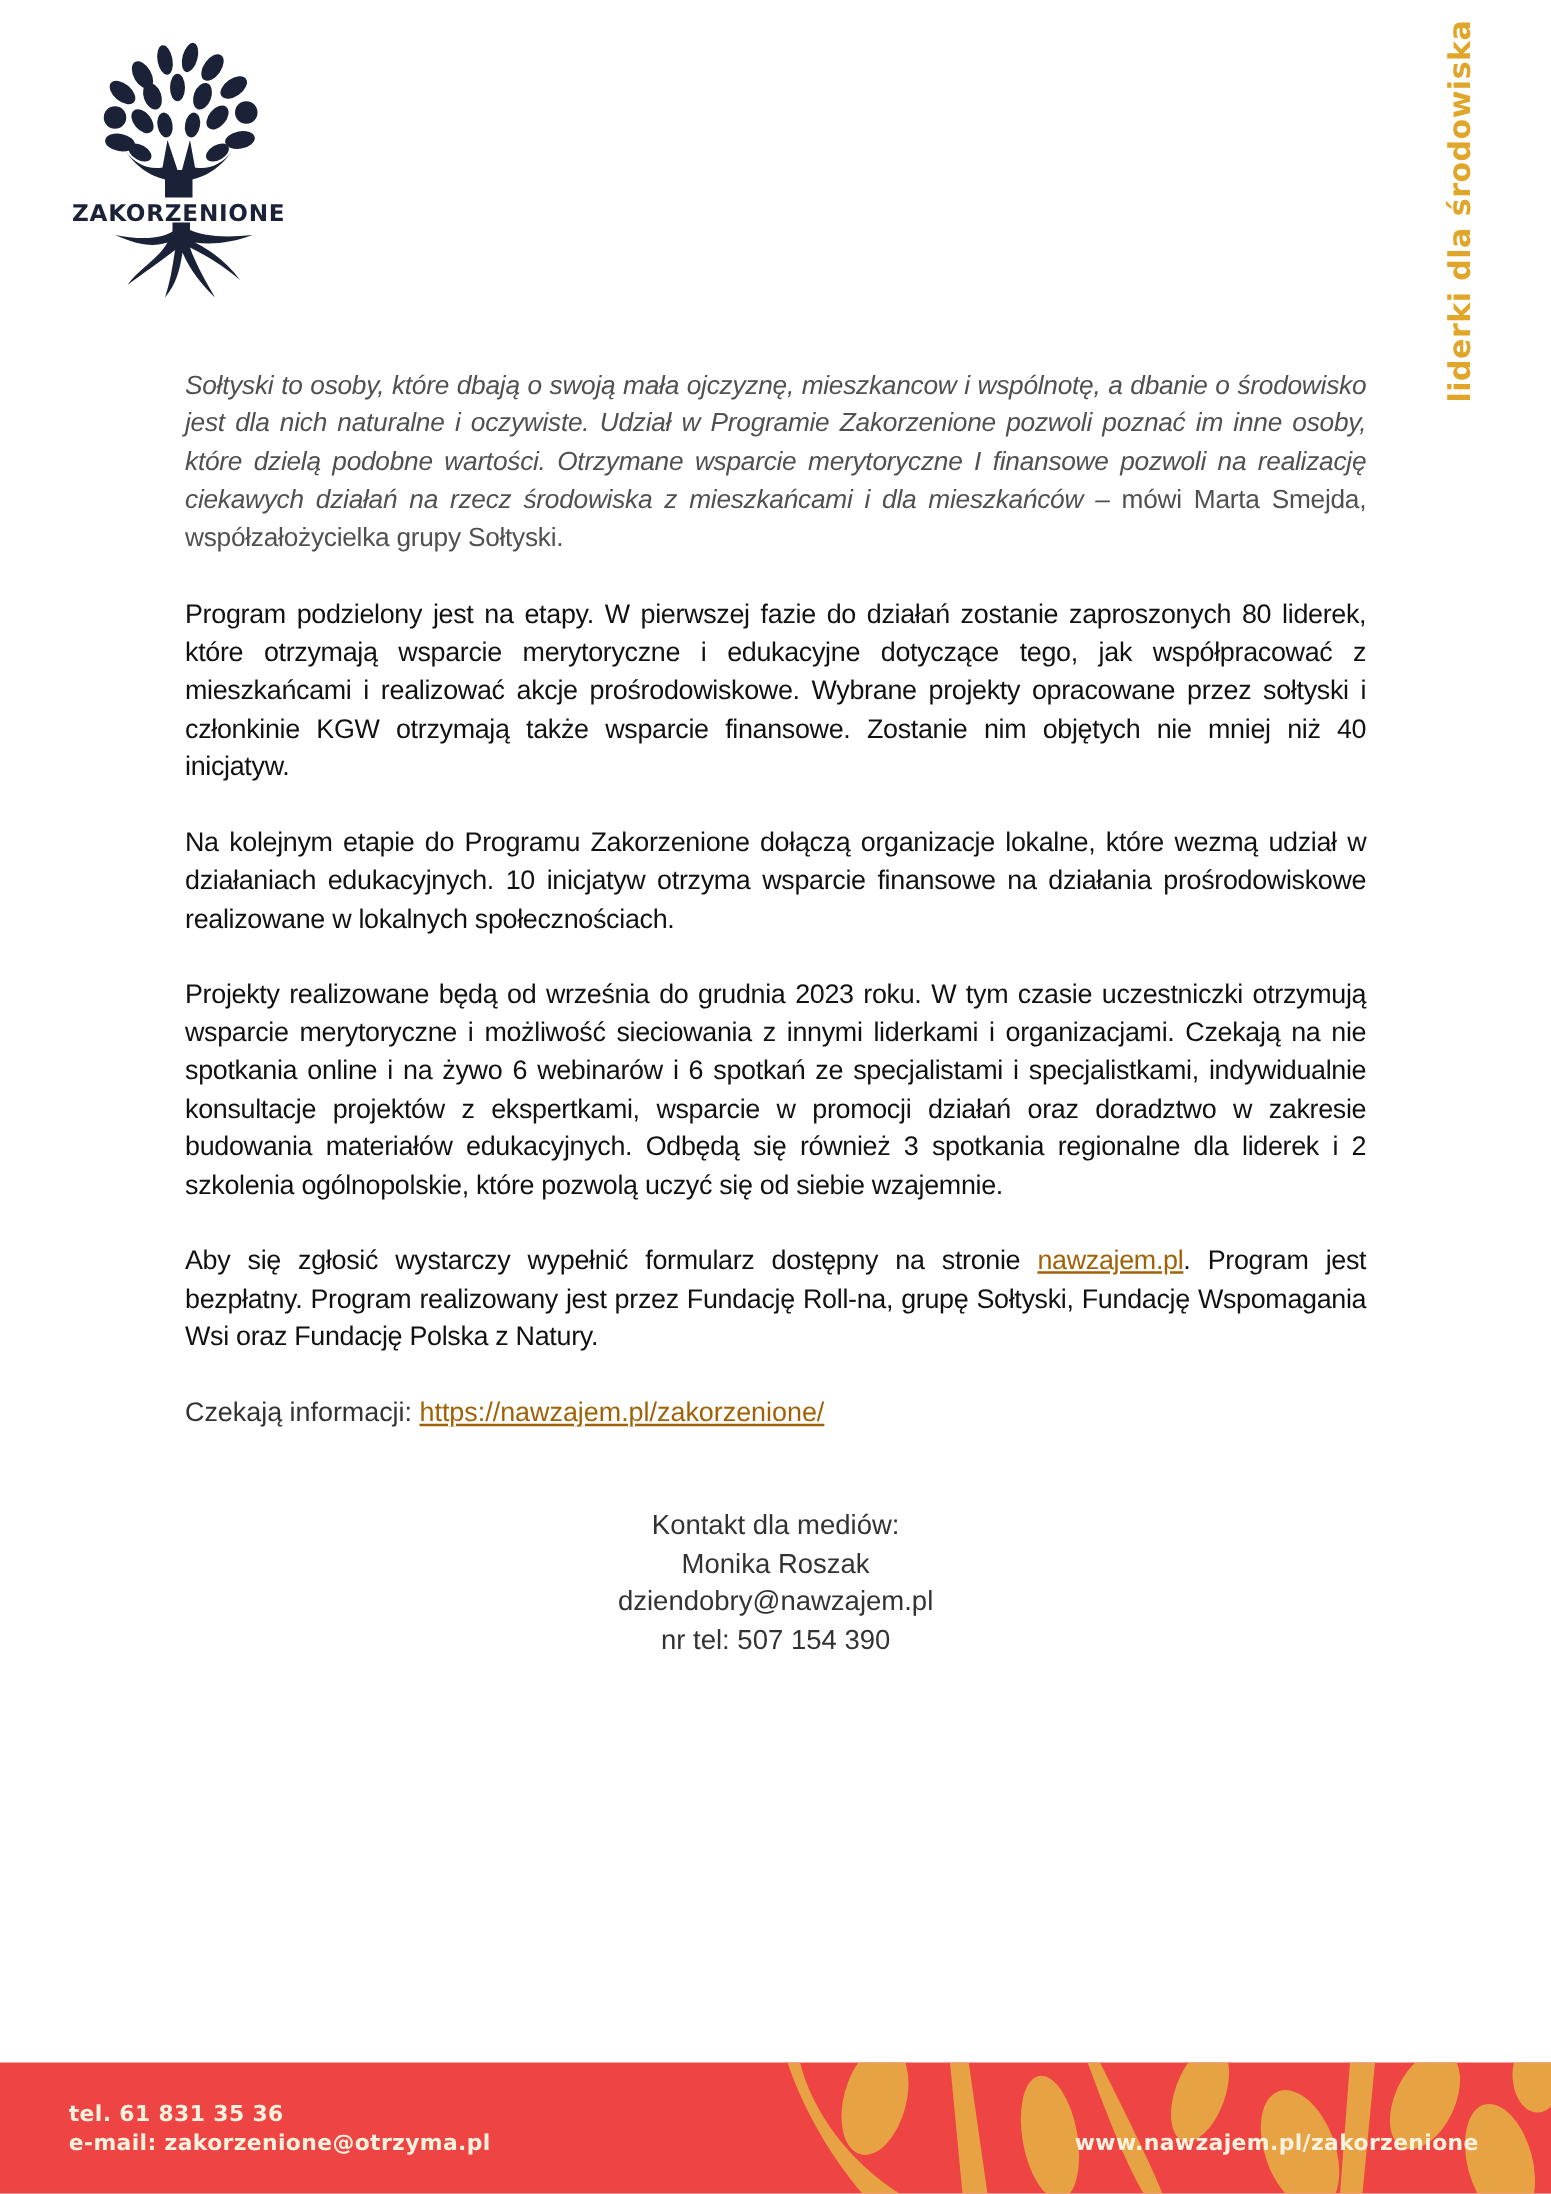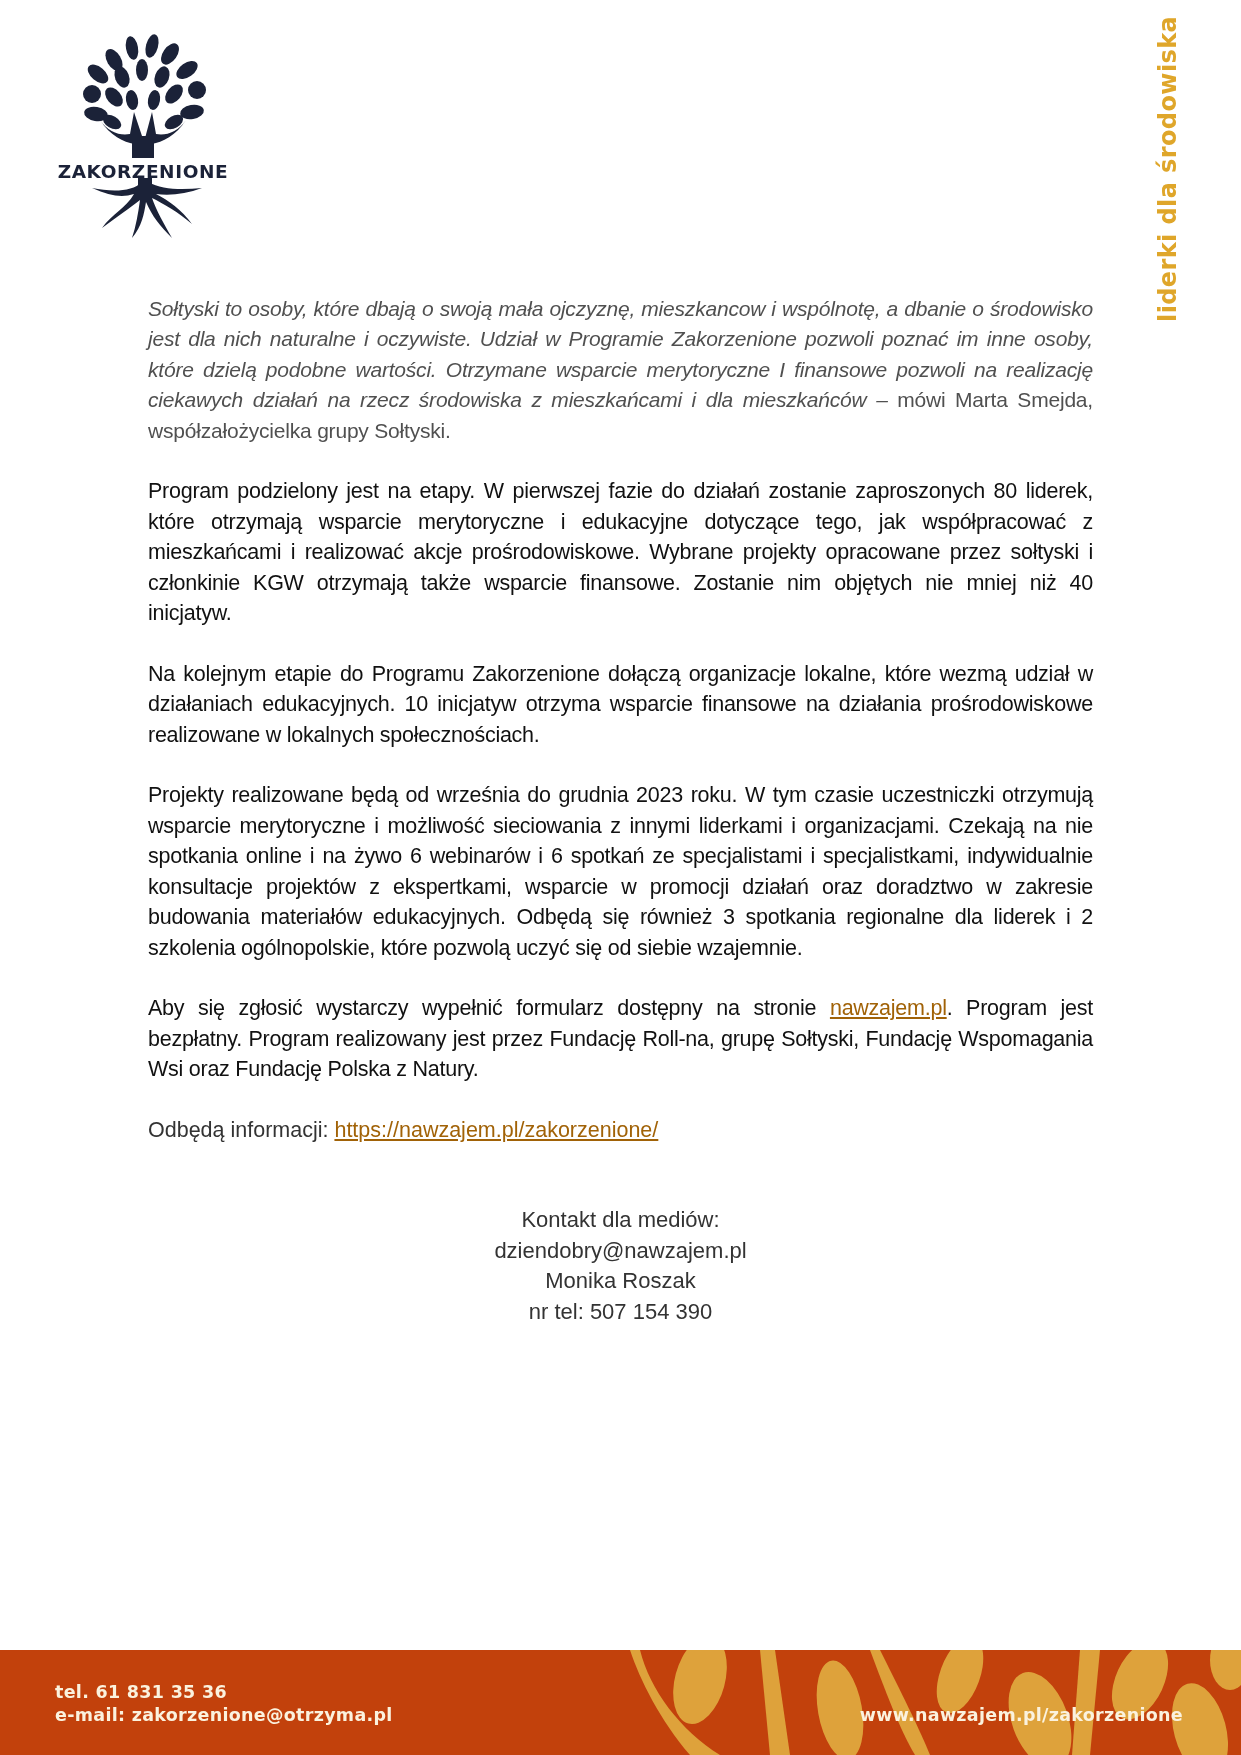--- a/index.html
+++ b/index.html
@@ -35,21 +35,21 @@
   p.body {
     font-size: 21.5px; line-height: 30.5px; color: #111111;
     text-align: justify; margin: 30px 0 0 0; letter-spacing: -0.25px;
   }
   a.link { color: #a16207; text-decoration: underline; }
   .more { font-size: 21.5px; line-height: 30.5px; color: #333; margin: 30px 0 0 0; }
   .contact { font-size: 22px; line-height: 30.5px; color: #333333; margin: 60px 0 0 0; }
   .contact div { white-space: nowrap; text-align: center; }
   .footer {
     position: absolute; left: 0; top: 1650px; width: 1241px; height: 105px;
-    background: #c2410c; overflow: hidden;
+    background: #ef4444; overflow: hidden;
   }
   .footer .deco { position: absolute; left: 0; top: 0; }
   .footer-left {
     position: absolute; left: 55px; top: 31px;
     font-family: "DejaVu Sans", sans-serif; font-weight: bold; font-size: 17.5px;
     line-height: 23px; color: #fbf2de; letter-spacing: 0.3px;
   }
   .footer-right {
     position: absolute; right: 58px; top: 54px;
     font-family: "DejaVu Sans", sans-serif; font-weight: bold; font-size: 17.5px;
@@ -105,27 +105,27 @@
 
   <p class="body" style="margin-top:30px;">Program podzielony jest na etapy. W pierwszej fazie do działań zostanie zaproszonych 80 liderek, które otrzymają wsparcie merytoryczne i edukacyjne dotyczące tego, jak współpracować z mieszkańcami i realizować akcje prośrodowiskowe. Wybrane projekty opracowane przez sołtyski i członkinie KGW otrzymają także wsparcie finansowe. Zostanie nim objętych nie mniej niż 40 inicjatyw.</p>
   <p class="body">Na kolejnym etapie do Programu Zakorzenione dołączą organizacje lokalne, które wezmą udział w działaniach edukacyjnych. 10 inicjatyw otrzyma wsparcie finansowe na działania prośrodowiskowe realizowane w lokalnych społecznościach.</p>
   <p class="body">Projekty realizowane będą od września do grudnia 2023 roku. W tym czasie uczestniczki otrzymują wsparcie merytoryczne i możliwość sieciowania z innymi liderkami i organizacjami. Czekają na nie spotkania online i na żywo 6 webinarów i 6 spotkań ze specjalistami i specjalistkami, indywidualnie konsultacje projektów z ekspertkami, wsparcie w promocji działań oraz doradztwo w zakresie budowania materiałów edukacyjnych. Odbędą się również 3 spotkania regionalne dla liderek i 2 szkolenia ogólnopolskie, które pozwolą uczyć się od siebie wzajemnie.</p>
 
   <p class="body">
     <span>Aby się zgłosić wystarczy wypełnić formularz dostępny na stronie </span><a class="link">nawzajem.pl</a><span>. Program jest bezpłatny. Program realizowany jest przez Fundację Roll-na, grupę Sołtyski, Fundację Wspomagania Wsi oraz Fundację Polska z Natury.</span>
   </p>
 
   <p class="more">
-    <span>Odbędą informacji: </span><a class="link">https://nawzajem.pl/zakorzenione/</a>
+    <span>Czekają informacji: </span><a class="link">https://nawzajem.pl/zakorzenione/</a>
   </p>
 
   <div class="contact">
     <div>Kontakt dla mediów:</div>
+    <div>Monika Roszak</div>
     <div>dziendobry@nawzajem.pl</div>
-    <div>Monika Roszak</div>
     <div>nr tel: 507 154 390</div>
   </div>
 </div>
 
 <div class="footer">
   <svg class="deco" width="1241" height="105" viewBox="0 0 1241 105">
     <g fill="#e4b344" opacity="0.85">
       <path d="M640 0 C650 40 680 80 720 105 L690 105 C660 70 640 30 630 0 Z"></path>
       <ellipse cx="700" cy="30" rx="25" ry="45" transform="rotate(15 700 30)"></ellipse>
       <path d="M760 0 L775 0 L790 105 L770 105 Z"></path>

